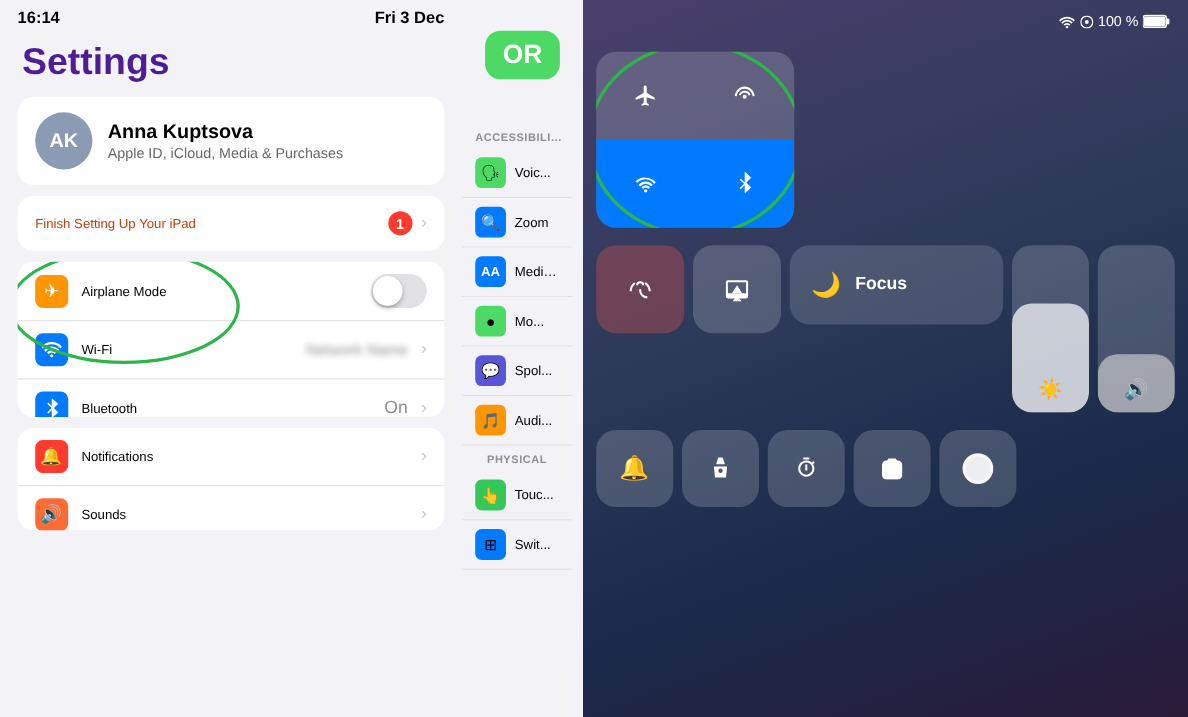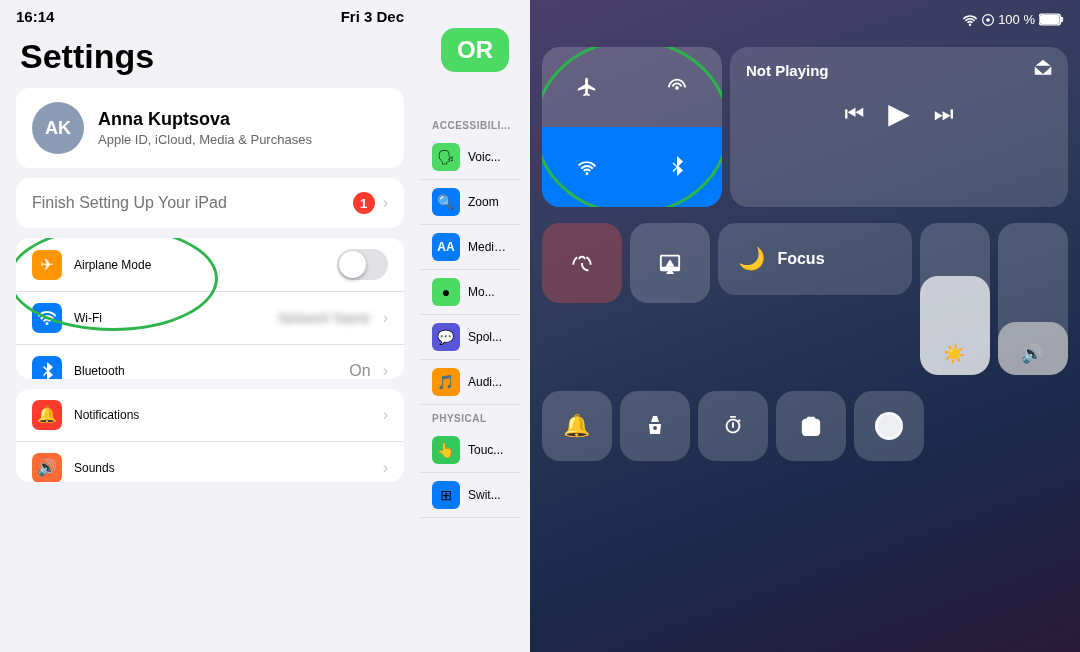--- a/index.html
+++ b/index.html
@@ -28,21 +28,21 @@
       align-items: center;
       padding: 8px 16px 4px;
       font-size: 15px;
       font-weight: 600;
       color: #000;
     }
 
     .settings-title {
       font-size: 34px;
       font-weight: 700;
-      color: #000000;
+      color: #4c1d95;
       padding: 8px 20px 12px;
     }
 
     .user-card {
       background: #fff;
       border-radius: 14px;
       margin: 0 16px 10px;
       padding: 14px 16px;
       display: flex;
       align-items: center;
@@ -75,22 +75,22 @@
     .finish-setup-row {
       background: #fff;
       border-radius: 14px;
       margin: 0 16px 10px;
       padding: 14px 16px;
       display: flex;
       align-items: center;
       justify-content: space-between;
     }
     .finish-setup-text {
-      font-size: 16px;
-      color: #737373;
+      font-size: 12px;
+      color: #c2410c;
       font-weight: 400;
       text-align: right;
     }
     .finish-setup-right {
       display: flex;
       align-items: center;
       gap: 8px;
     }
     .badge-red {
       background: #ff3b30;
@@ -415,20 +415,21 @@
       background: rgba(255,255,255,0.9);
       border: 3px solid rgba(255,255,255,0.6);
     }
 
     
     .acc-sidebar {
       width: 100px;
       background: #f2f2f7;
       padding: 8px 0;
       overflow: hidden;
+      text-align: center;
     }
     .acc-section-header {
       font-size: 10px;
       font-weight: 600;
       color: #8e8e93;
       text-transform: uppercase;
       padding: 8px 12px 4px;
       letter-spacing: 0.5px;
     }
     .acc-row {
@@ -627,35 +628,20 @@
         </svg>
       </div>
 
       <div class="cc-conn-btn cc-conn-bt">
         <svg width="16" height="22" viewBox="0 0 16 22" fill="white">
           <path d="M8 0l6 5.5-4.5 4.5 4.5 4.5-6 5.5V12.5l-3.5 3.5-1-1L7.5 11 3.5 7.5l1-1L8 10V0z"></path>
         </svg>
       </div>
     </div>
 
-    <div class="cc-now-playing">
-      <div class="cc-np-top">
-        <span class="cc-np-title">Not Playing</span>
-        <span class="cc-np-icon">
-          <svg width="18" height="18" viewBox="0 0 24 24" fill="white">
-            <path d="M1 10v11h22V10L12 20 1 10zm11-9L2 9h20L12 1z"></path>
-          </svg>
-        </span>
-      </div>
-      <div class="cc-np-controls">
-        <span class="cc-np-btn">⏮</span>
-        <span class="cc-np-btn cc-np-play">▶</span>
-        <span class="cc-np-btn">⏭</span>
-      </div>
-    </div>
   </div>
 
   <div class="cc-row" style="align-items:stretch;">
 
     <div class="cc-btn cc-btn-sq cc-rotation-lock" style="flex-direction:column; gap:4px;">
       <svg width="22" height="22" viewBox="0 0 24 24" fill="white">
         <path d="M7.34 6.41L5.92 4.99C3.23 7.26 1.5 10.5 1.5 14h2a9.5 9.5 0 013.84-7.59zM17.5 4.99l-1.41 1.42A9.47 9.47 0 0120.5 14h2c0-3.5-1.73-6.74-4.5-9.01zM12 4a4 4 0 00-4 4h2a2 2 0 012-2 2 2 0 012 2h2a4 4 0 00-4-4zm-1 9v-1h2v1a6 6 0 006 6v2c-4.42 0-8-3.58-8-8z"></path>
       </svg>
     </div>
 

